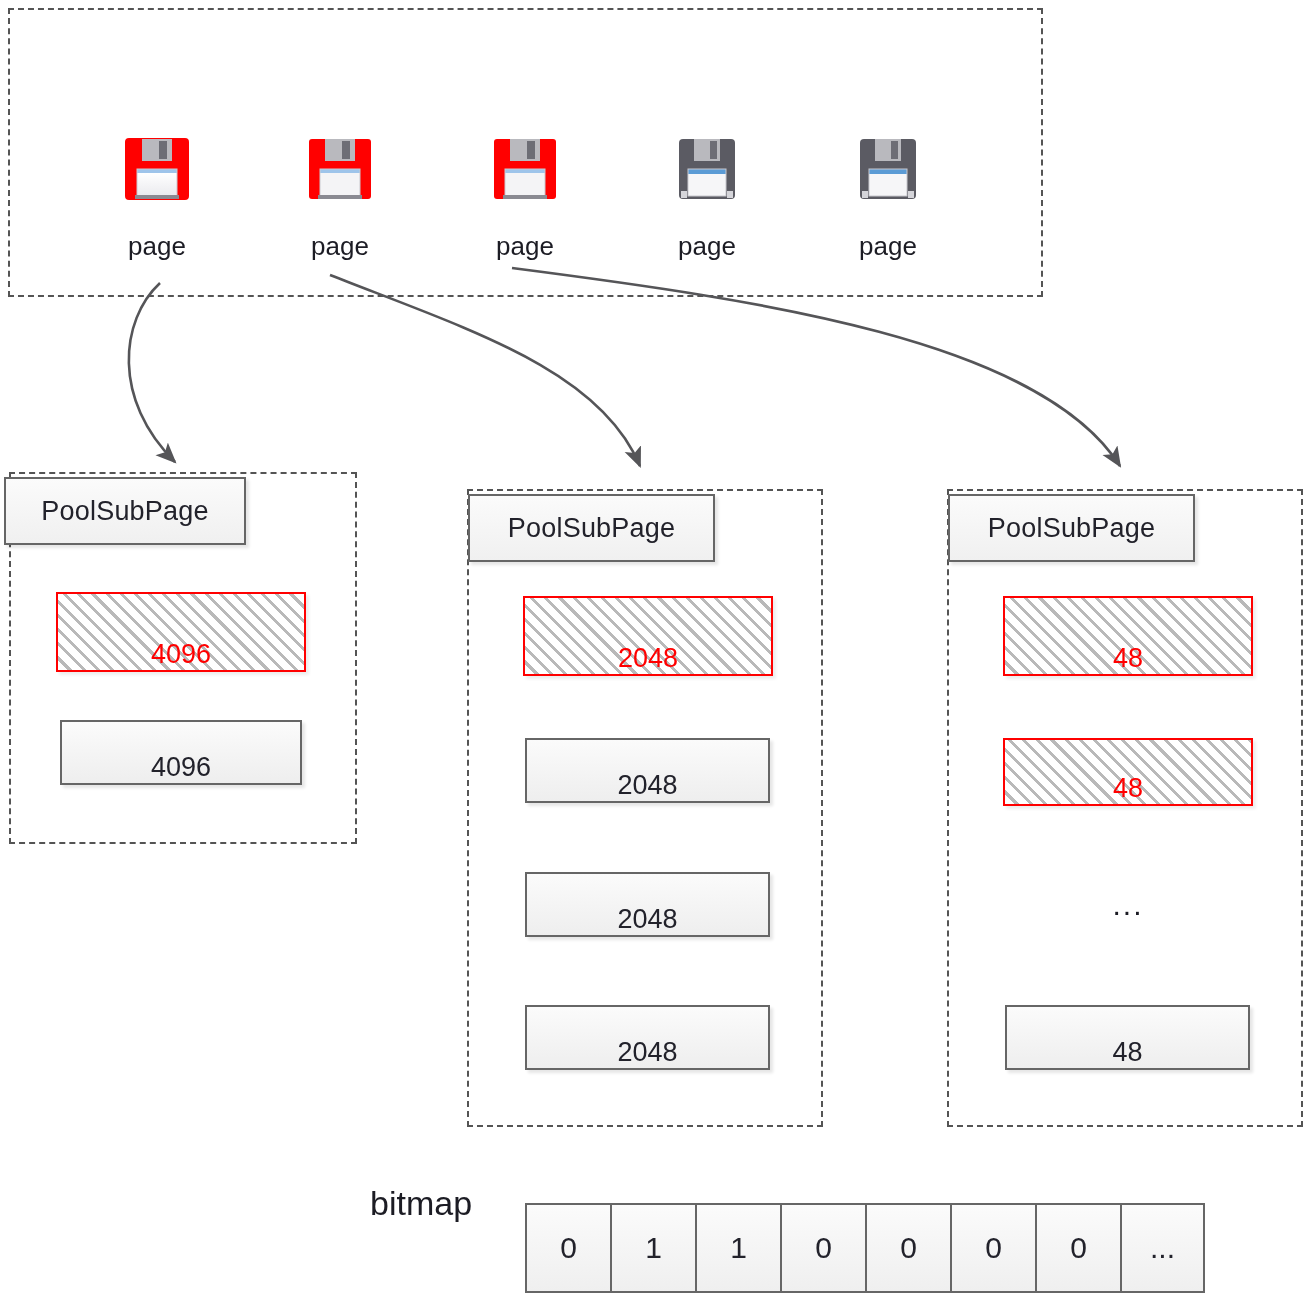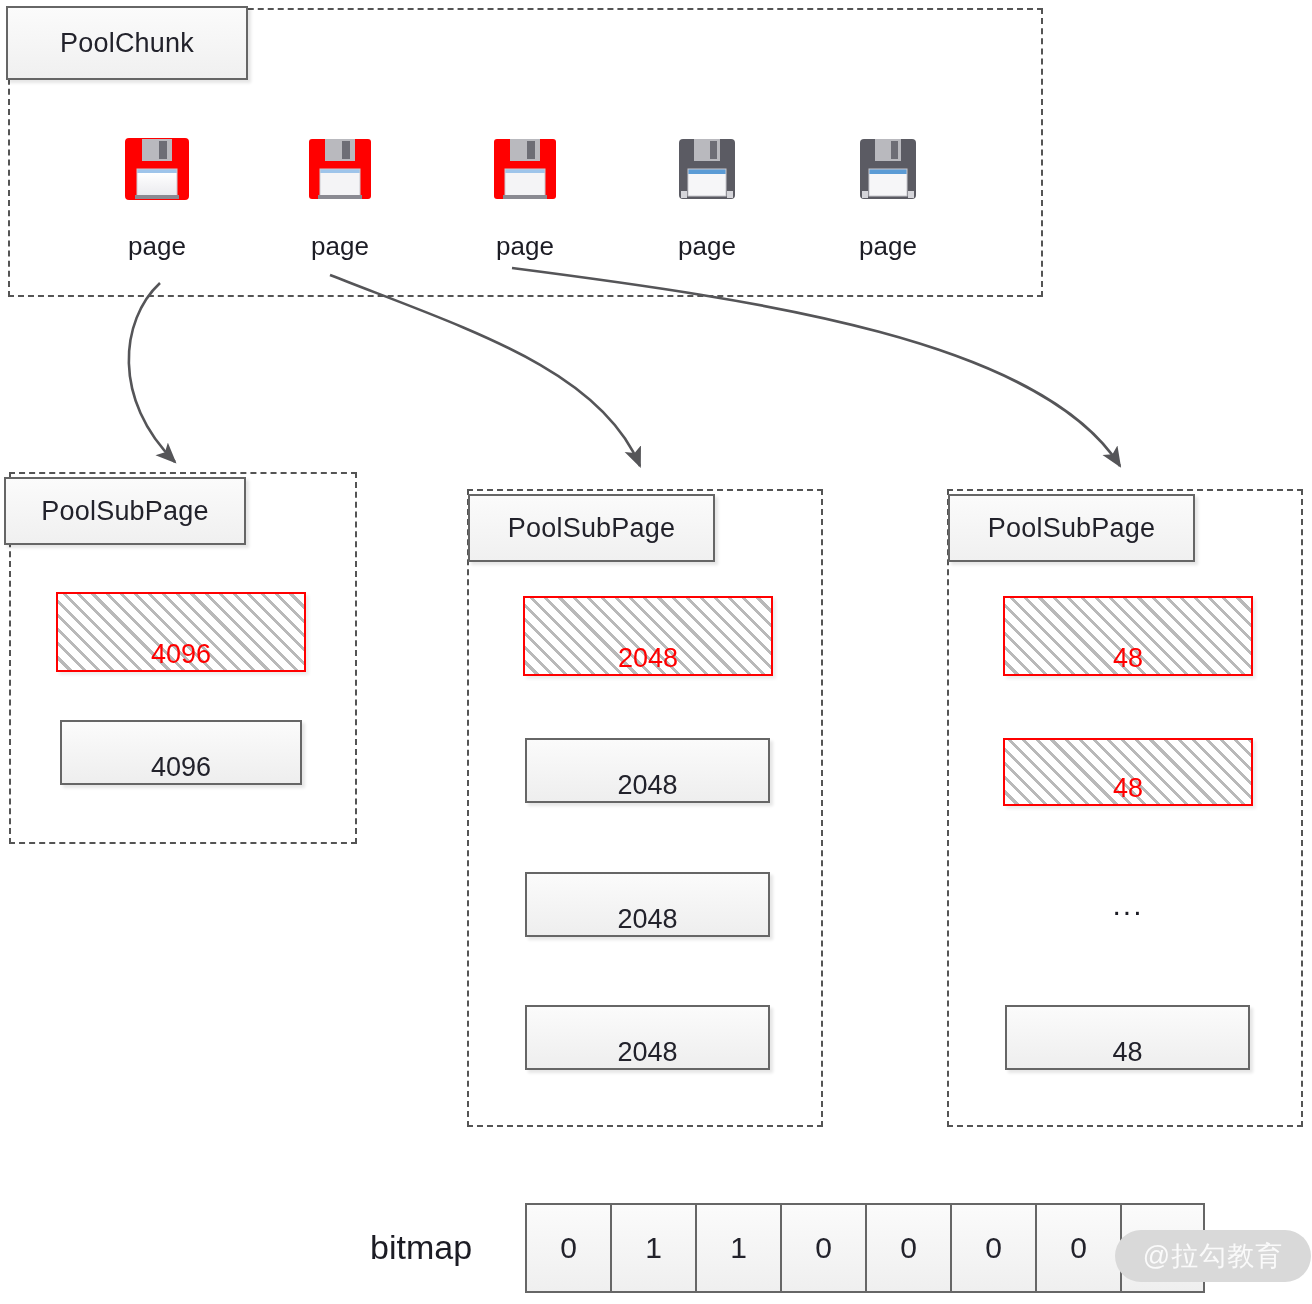--- a/index.html
+++ b/index.html
@@ -160,23 +160,20 @@
     pointer-events: none;
   }
 </style>
 </head>
 <body>
 
 <div id="canvas">
 
   <div class="dashed-box" style="left:8px; top:8px; width:1035px; height:289px;"></div>
 
-  <div class="title-box" style="left:6px; top:6px; width:242px; height:74px;">
-    <span>PoolChunk</span>
-  </div>
 
   <div class="page-cell" style="left:102px; top:133px;">
     <svg class="floppy" width="70" height="70" viewBox="0 0 70 70">
       <rect x="4" y="6" width="62" height="60" rx="3" fill="#ff0000"></rect>
       <rect x="4" y="6" width="62" height="60" rx="3" fill="none" stroke="#ff0000" stroke-width="2"></rect>
       <rect x="20" y="6" width="30" height="22" fill="#b9b9be"></rect>
       <rect x="37" y="8" width="8" height="18" fill="#6d6d75"></rect>
       <rect x="15" y="36" width="40" height="4" fill="#9ec4ea"></rect>
       <rect x="15" y="40" width="40" height="24" fill="url(#labelgrad)"></rect>
       <rect x="15" y="36" width="40" height="28" fill="none" stroke="#c9c9cf" stroke-width="1"></rect>
@@ -295,28 +292,27 @@
     <span>48</span>
   </div>
   <div class="slot used" style="left:1003px; top:738px; width:250px; height:68px;">
     <span>48</span>
   </div>
   <div class="ellipsis" style="left:1003px; top:888px; width:250px;">...</div>
   <div class="slot free" style="left:1005px; top:1005px; width:245px; height:65px;">
     <span>48</span>
   </div>
 
-  <div class="bitmap-label" style="left:370px; top:1228px;">bitmap</div>
+  <div class="bitmap-label" style="left:370px; top:1184px;">bitmap</div>
 
   <div class="bitmap-row" style="left:525px; top:1203px;">
     <div class="bit-cell">0</div>
     <div class="bit-cell">1</div>
     <div class="bit-cell">1</div>
     <div class="bit-cell">0</div>
     <div class="bit-cell">0</div>
     <div class="bit-cell">0</div>
     <div class="bit-cell">0</div>
     <div class="bit-cell">...</div>
   </div>
 
-  <div class="watermark" style="left:1115px; top:1230px; width:196px; height:52px;">@拉勾教育</div>
 
 </div>
 
 </body></html>

